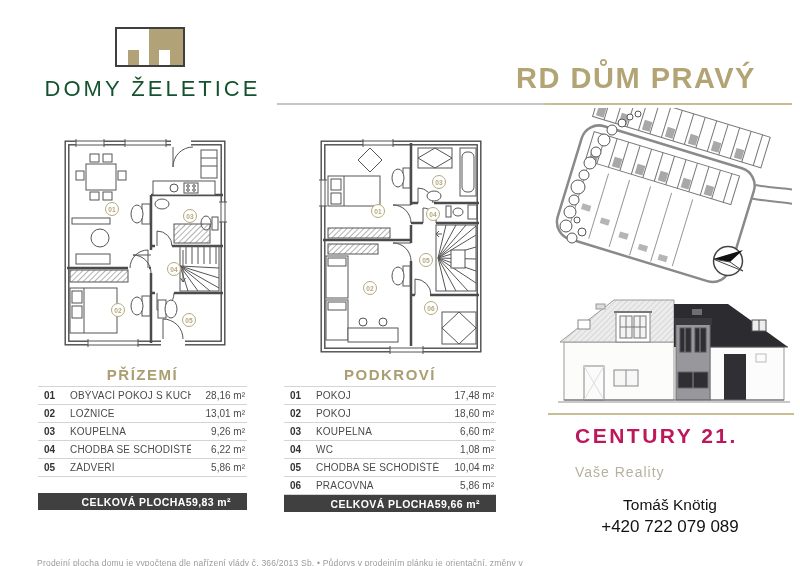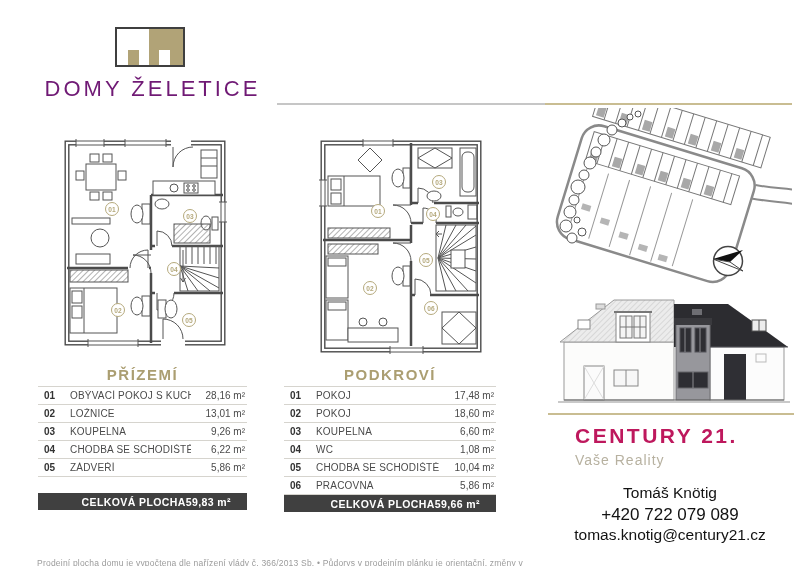--- a/index.html
+++ b/index.html
@@ -5,21 +5,21 @@
   html,body{margin:0;padding:0;background:#e9e9e9;}
   #page{position:relative;width:800px;height:566px;background:#ffffff;overflow:hidden;
         font-family:"Liberation Sans", sans-serif;color:#3b3b3b;}
   .abs{position:absolute;}
 
   
   #logo-icon{left:115px;top:27px;width:70px;height:40px;border:2px solid #3f3f3f;box-sizing:border-box;background:#fff;}
   #logo-icon .half-r{position:absolute;right:0;top:0;width:34px;height:100%;background:#b1a377;}
   #logo-icon .stub-l{position:absolute;left:11px;bottom:0;width:11px;height:15px;background:#b1a377;}
   #logo-icon .stub-r{position:absolute;right:13px;bottom:0;width:11px;height:15px;background:#ffffff;}
-  #logo-text{left:30px;top:76px;width:245px;text-align:center;font-size:22px;letter-spacing:3px;color:#701a75;}
+  #logo-text{left:30px;top:76px;width:245px;text-align:center;font-size:22px;letter-spacing:3px;color:#14532d;}
   #hline-gray{left:277px;top:103px;width:268px;height:2px;background:#c6c6c6;}
   #hline-tan{left:545px;top:103px;width:247px;height:2px;background:#c9bd92;}
   #main-title{left:480px;top:62px;width:312px;text-align:center;font-size:29px;font-weight:bold;
               letter-spacing:1.5px;color:#b3a475;}
 
   
   #plan-ground{left:62px;top:138px;}
   #plan-attic{left:318px;top:138px;}
   svg text.rl{font-family:"Liberation Sans",sans-serif;font-size:6.6px;font-weight:bold;fill:#b5a97c;}
 
@@ -39,42 +39,43 @@
   .total-bar .tv{padding-right:16px;}
   #table-ground .total-bar{margin-top:16px;}
   #table-attic .total-bar{margin-top:0px;}
 
   
   #site-plan{left:548px;top:108px;}
   #elevation{left:556px;top:292px;}
   #divider2{left:548px;top:413px;width:246px;height:2px;background:#c9bd92;}
   #c21{left:575px;top:425px;line-height:1;}
   #c21 .cname{font-size:21px;font-weight:bold;letter-spacing:2.5px;color:#be185d;}
-  #c21 .ctag{margin-top:7px;font-size:14px;letter-spacing:1px;color:#b7b1a0;}
-  #contact{left:545px;top:483px;width:250px;text-align:center;color:#121212;}
+  #c21 .ctag{margin-top:19px;font-size:14px;letter-spacing:1px;color:#b7b1a0;}
+  #contact{left:545px;top:495px;width:250px;text-align:center;color:#121212;}
   #contact .aname{font-size:15.5px;line-height:1.35;}
   #contact .aphone{font-size:17px;line-height:1.25;}
   #contact .aemail{font-size:15.5px;line-height:1.3;}
 
   
   #disclaimer{left:28px;top:536px;width:504px;text-align:center;font-size:8.5px;color:#9b9b9b;letter-spacing:.2px;margin-top:22px;}
 </style>
 </head>
 <body>
 
 <div id="page">
 
   <div class="abs" id="logo-icon">
     <div class="half-r"></div>
     <div class="stub-l"></div>
     <div class="stub-r"></div>
   </div>
   <div class="abs" id="logo-text">DOMY ŽELETICE</div>
   <div class="abs" id="hline-gray"></div>
   <div class="abs" id="hline-tan"></div>
+  <div class="abs" id="main-title">RD DŮM PRAVÝ</div>
 
   <svg class="abs" id="plan-ground" width="166" height="215" viewBox="0 0 166 215">
     <defs>
       <pattern id="hatch" width="4" height="4" patternUnits="userSpaceOnUse" patternTransform="rotate(45)">
         <line x1="0" y1="0" x2="0" y2="4" stroke="#666" stroke-width="1"></line>
       </pattern>
     </defs>
 
     <rect x="5" y="5" width="156" height="200" fill="#fff" stroke="#4b4b4b" stroke-width="5"></rect>
     <rect x="5" y="5" width="156" height="200" fill="none" stroke="#ffffff" stroke-width="2.2"></rect>
@@ -471,18 +472,17 @@
   </svg>
 
   <div class="abs" id="divider2"></div>
   <div class="abs" id="c21">
     <div class="cname">CENTURY 21.</div>
     <div class="ctag">Vaše Reality</div>
   </div>
   <div class="abs" id="contact">
     <div class="aname">Tomáš Knötig</div>
     <div class="aphone">+420 722 079 089</div>
-    <div class="aemail">tomas.knotig@century21.cz</div>
   </div>
 
   <div class="abs" id="disclaimer">Prodejní plocha domu je vypočtena dle nařízení vlády č. 366/2013 Sb.  •  Půdorys v prodejním plánku je orientační, změny v dispozicích vyhrazeny</div>
 
 </div>
 
 </body></html>

